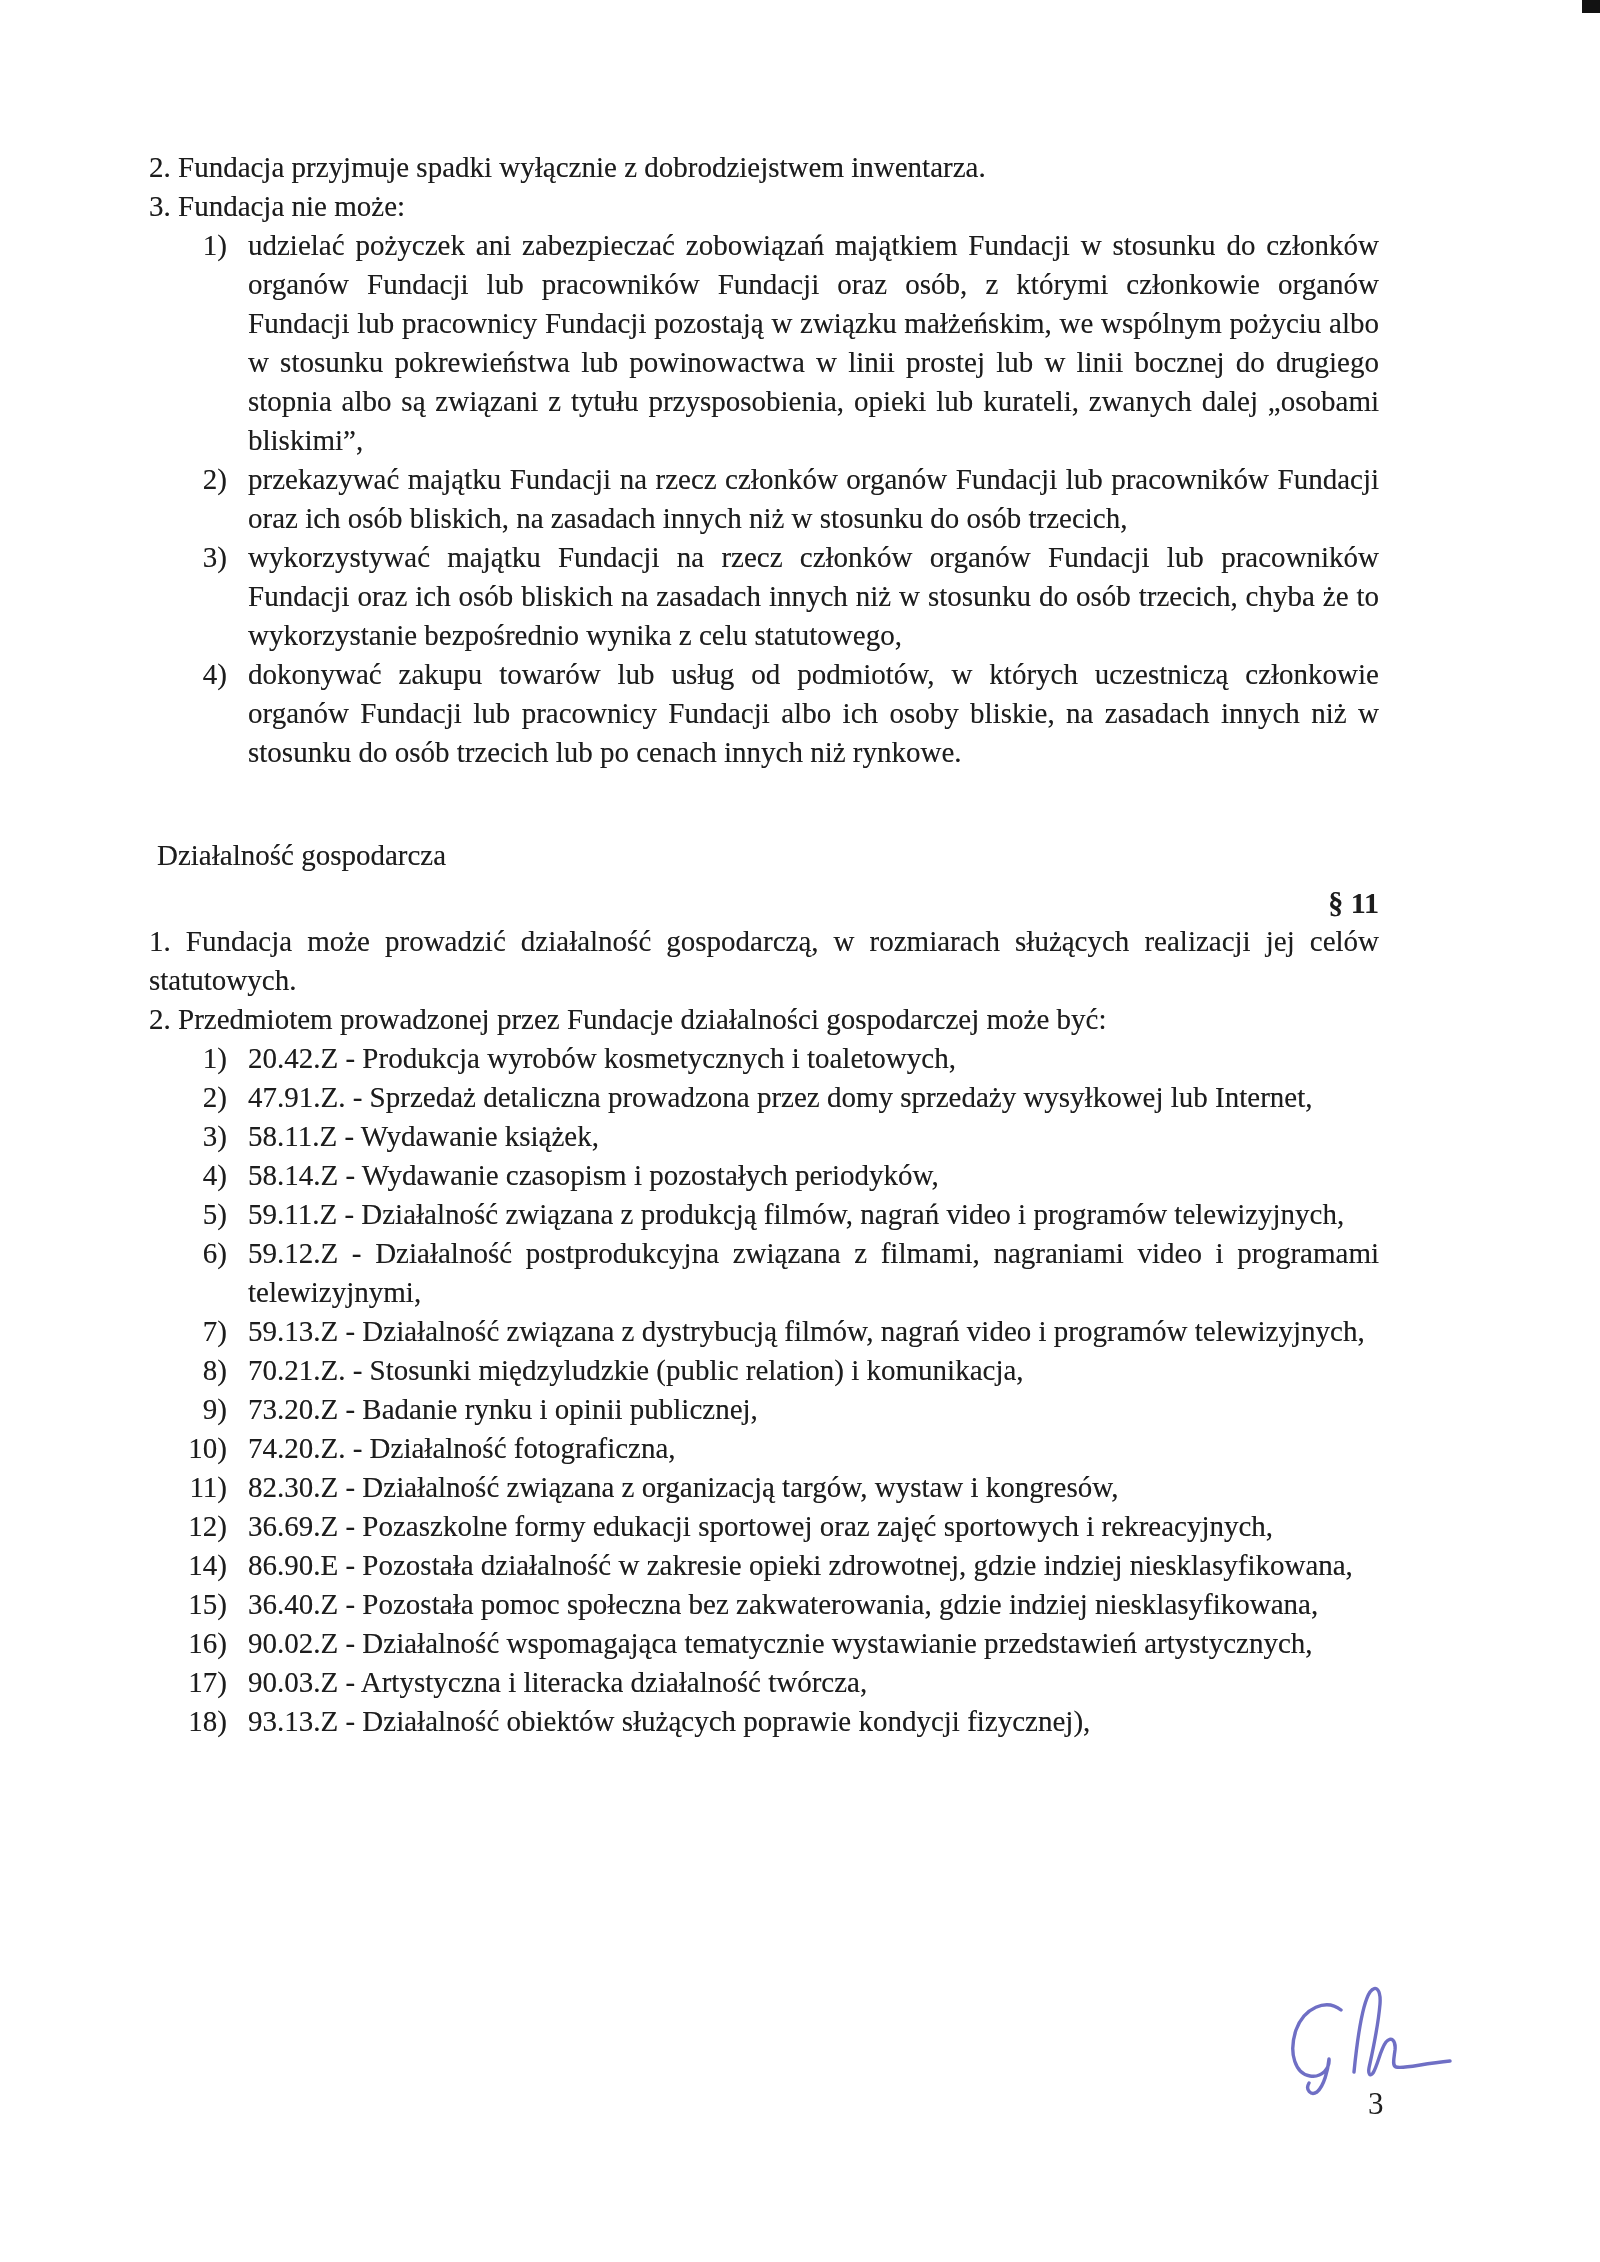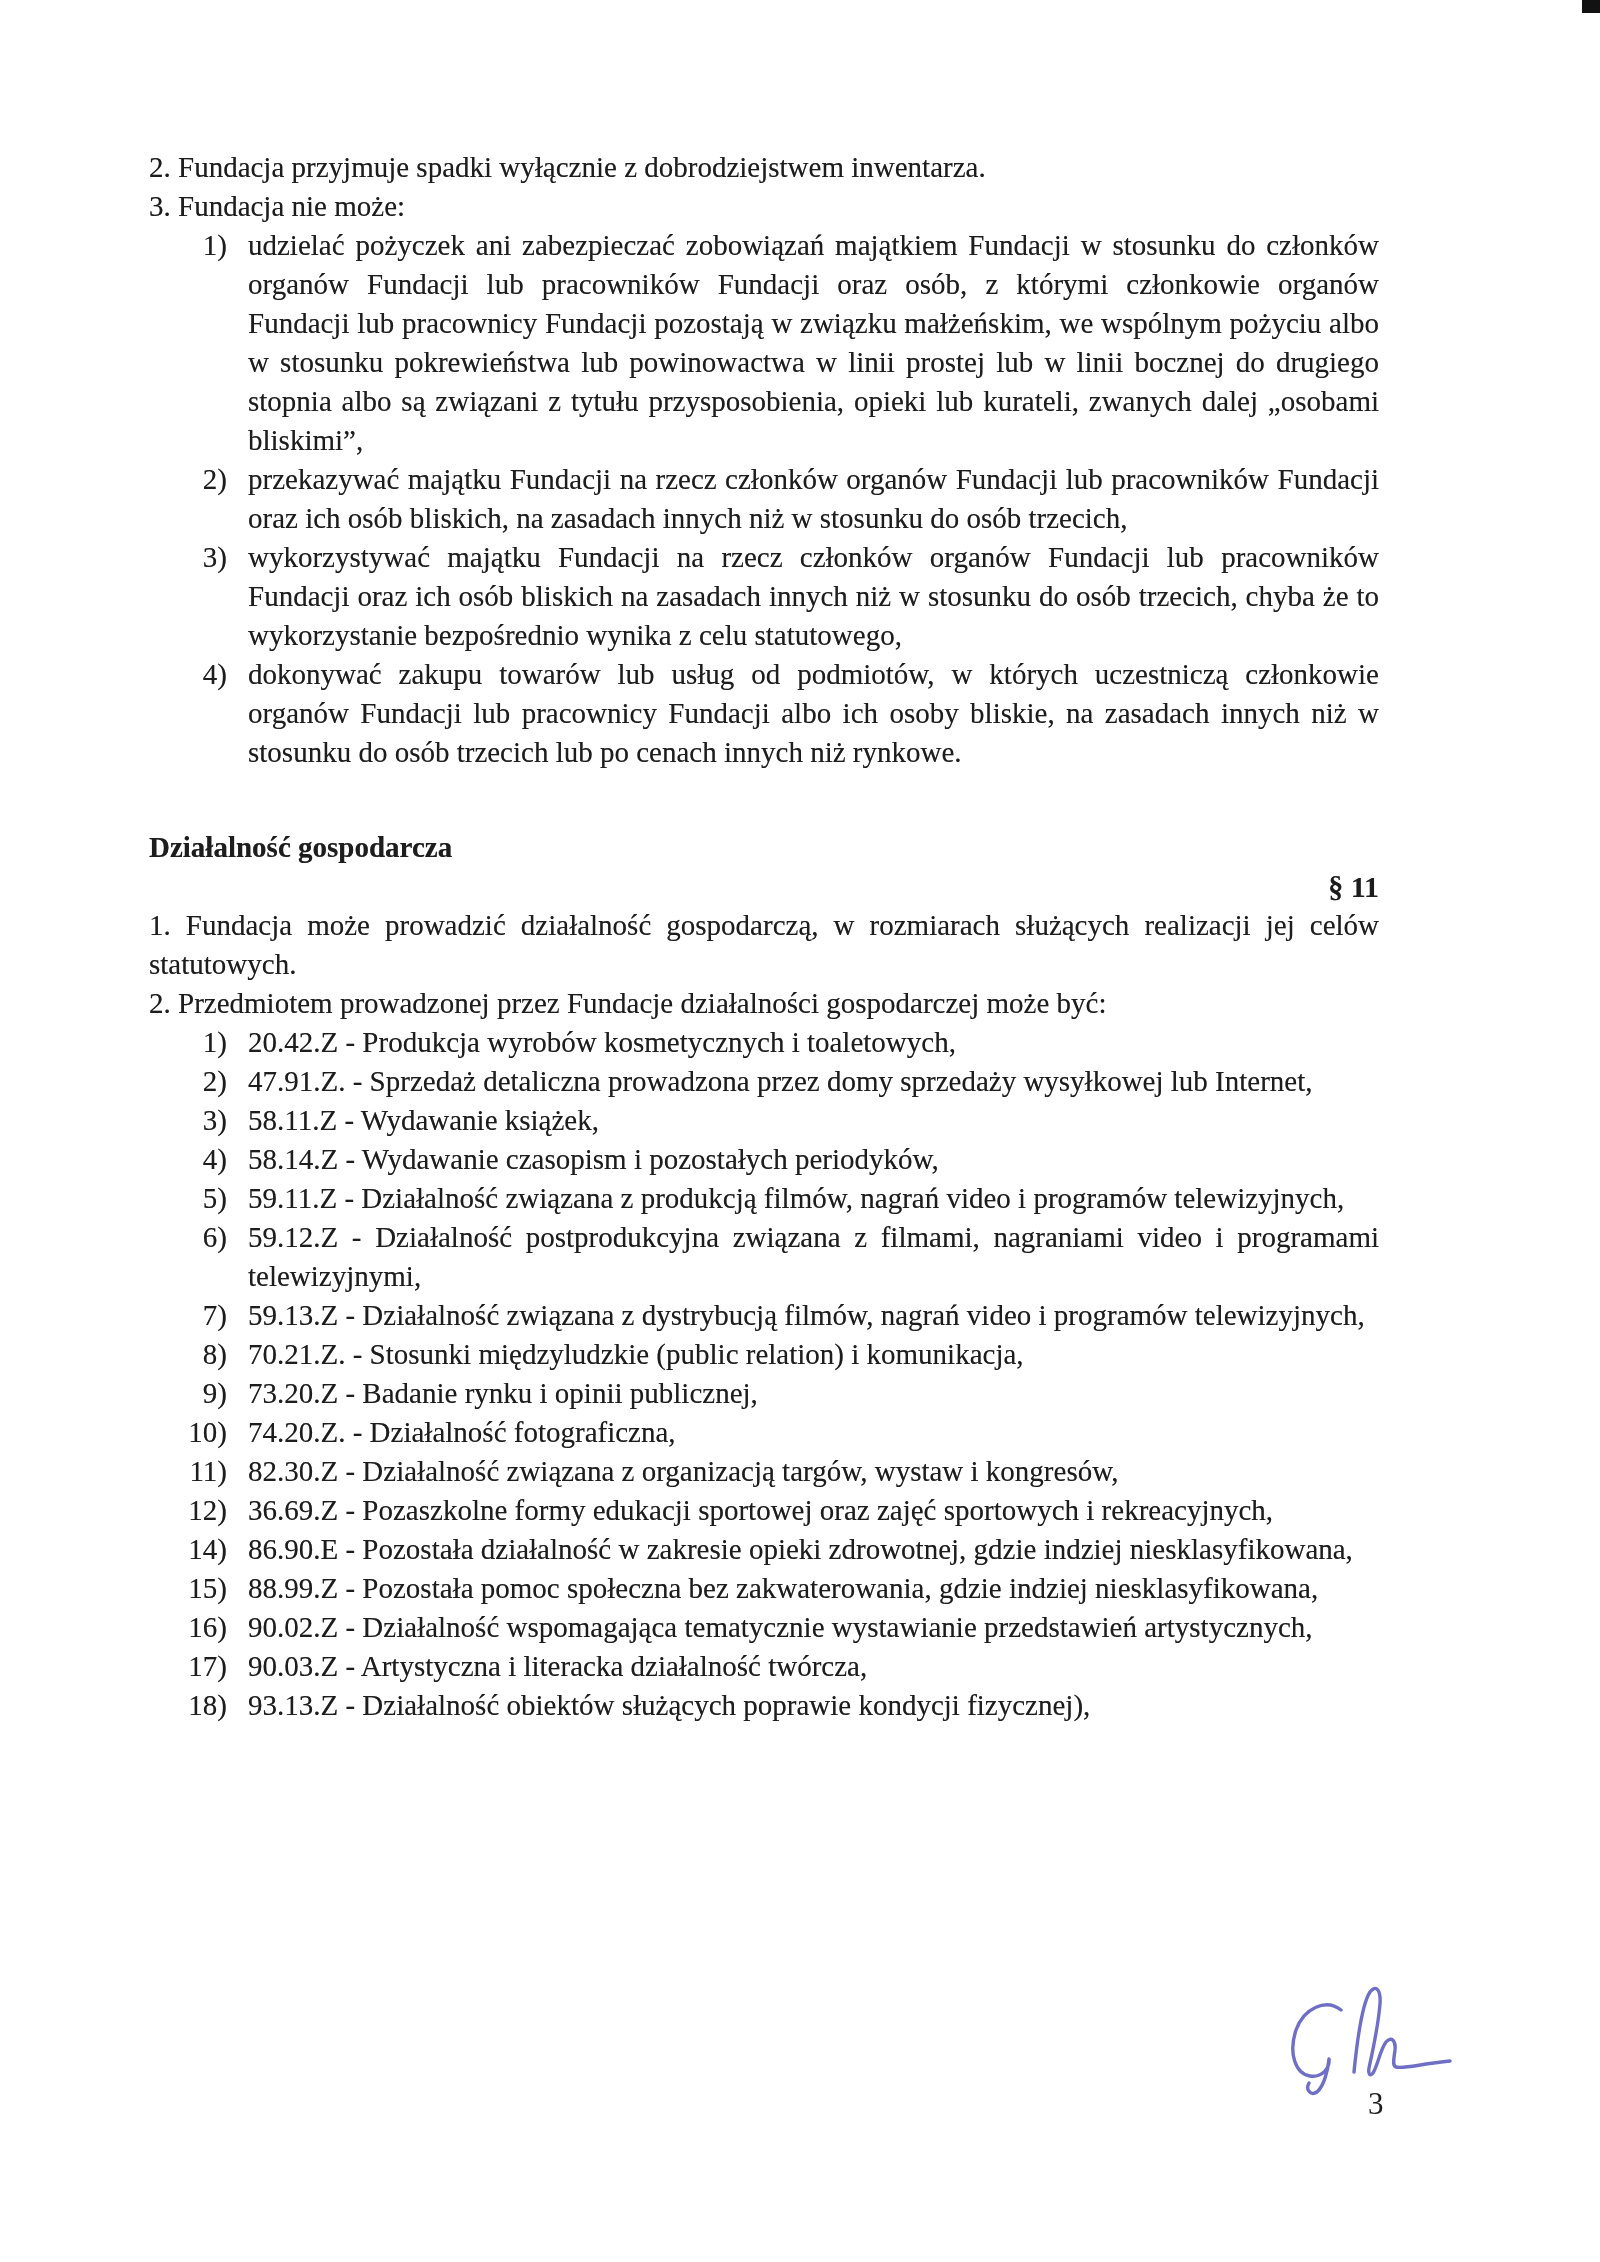--- a/index.html
+++ b/index.html
@@ -37,23 +37,23 @@
     text-align: right;
     white-space: nowrap;
   }
   .item .txt {
     flex: 1;
     padding-left: 21px;
     text-align: justify;
   }
   .spacer-lg { height: 56px; }
   .heading {
-    margin: 0;
+    margin: 8px;
     font-size: 29px;
-    font-weight: bold;
+    font-weight: normal;
     line-height: 39px;
   }
   .section-mark {
     font-weight: bold;
     font-size: 30px;
     text-align: right;
   }
   .signature {
     position: absolute;
     left: 1278px;
@@ -154,21 +154,21 @@
     <div class="item">
       <span class="num">12)</span>
       <span class="txt">36.69.Z - Pozaszkolne formy edukacji sportowej oraz zajęć sportowych i rekreacyjnych,</span>
     </div>
     <div class="item">
       <span class="num">14)</span>
       <span class="txt">86.90.E - Pozostała działalność w zakresie opieki zdrowotnej, gdzie indziej niesklasyfikowana,</span>
     </div>
     <div class="item">
       <span class="num">15)</span>
-      <span class="txt">88.99.Z - Pozostała pomoc społeczna bez zakwaterowania, gdzie indziej niesklasyfikowana,</span>
+      <span class="txt">36.40.Z - Pozostała pomoc społeczna bez zakwaterowania, gdzie indziej niesklasyfikowana,</span>
     </div>
     <div class="item">
       <span class="num">16)</span>
       <span class="txt">90.02.Z - Działalność wspomagająca tematycznie wystawianie przedstawień artystycznych,</span>
     </div>
     <div class="item">
       <span class="num">17)</span>
       <span class="txt">90.03.Z - Artystyczna i literacka działalność twórcza,</span>
     </div>
     <div class="item">

